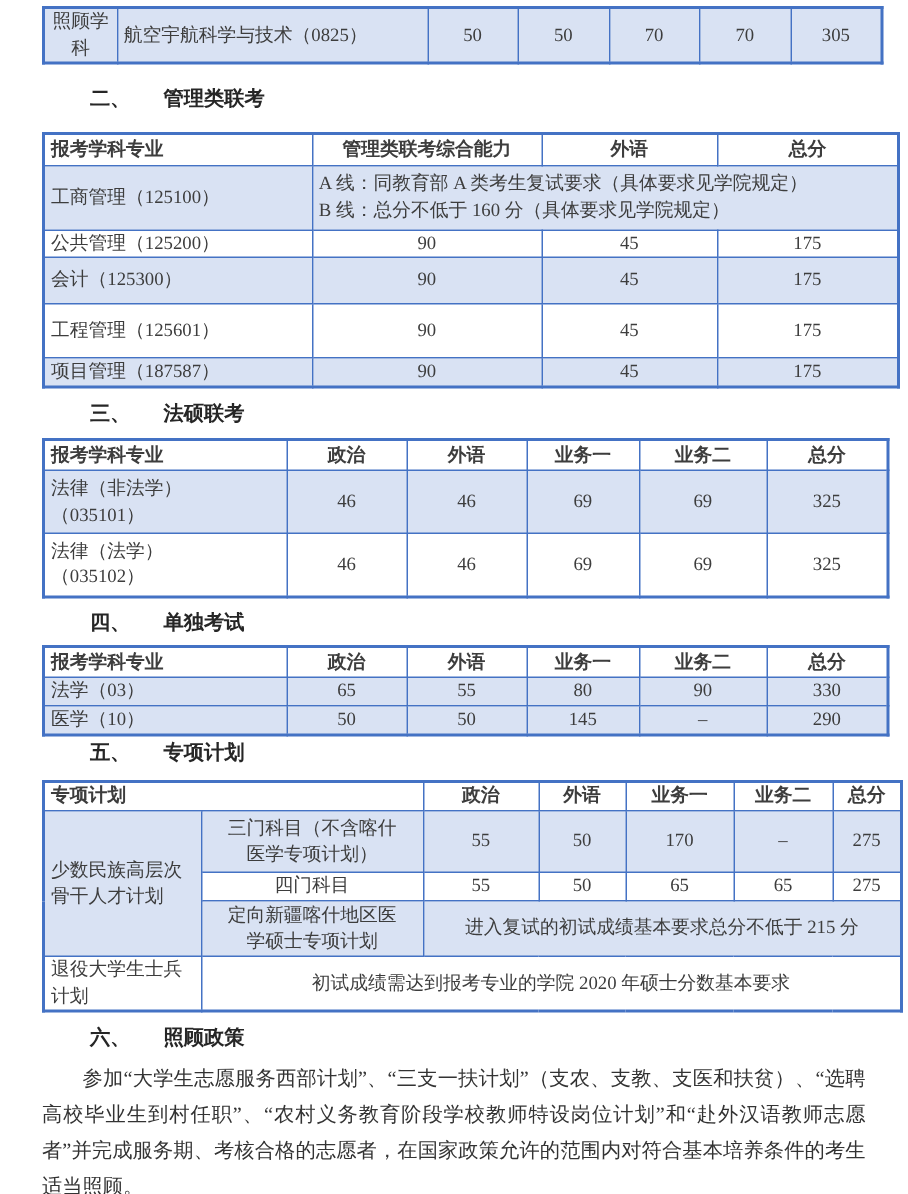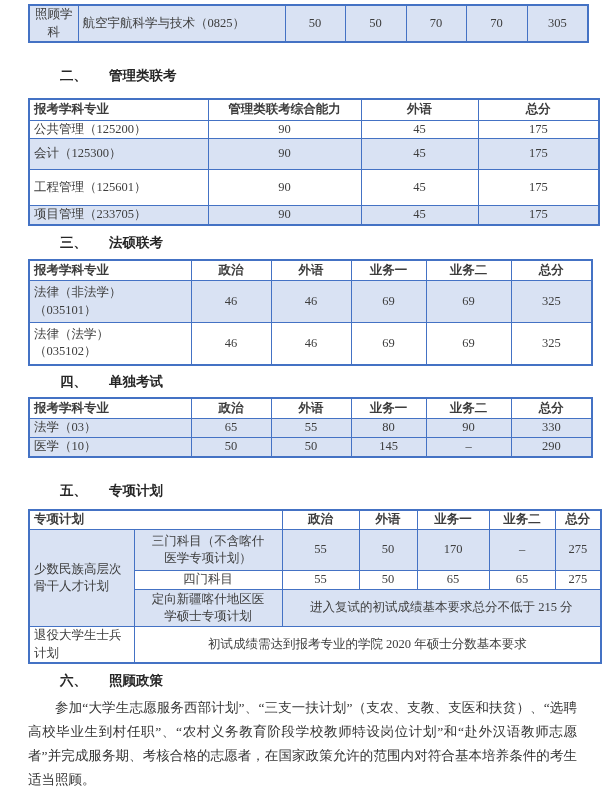--- a/index.html
+++ b/index.html
@@ -18,24 +18,24 @@
   }
   th{font-weight:bold;text-align:center;}
   .left{text-align:left;}
   .fill{background:#d9e2f3;}
   .pre{white-space:pre-line;}
   .sec{
     font-weight:bold;font-size:13.5px;color:#262626;
     margin-left:32px;
   }
   .sec .num{margin-right:22px;}
-  .m-a{margin-top:24px;margin-bottom:13px;}
+  .m-a{margin-top:14px;margin-bottom:13px;}
   .m-b{margin-top:8px;margin-bottom:7px;}
   .m-c{margin-top:7px;margin-bottom:6px;}
-  .m-d{margin-top:24px;margin-bottom:9px;}
+  .m-d{margin-top:2px;margin-bottom:9px;}
   .m-e{margin-top:8px;margin-bottom:6px;font-family:Liberation Mono, monospace;}
   .policy{
     width:549px;font-size:13.5px;line-height:24px;color:#333333;
     text-align:justify;text-indent:2em;margin:0;
   }
 </style>
 </head>
 <body>
 
 <div class="doc">
@@ -74,40 +74,45 @@
         <col style="width:117px">
         <col style="width:121px">
     </colgroup>
     <tbody>
         <tr style="height:21px">
       <th class="left">报考学科专业</th>
       <th>管理类联考综合能力</th>
       <th>外语</th>
       <th>总分</th>
     </tr>
+    <tr style="height:43px">
+      <td class="fill left">工商管理（125100）</td>
+      <td class="fill left pre" colspan="3">A 线：同教育部 A 类考生复试要求（具体要求见学院规定）
+B 线：总分不低于 160 分（具体要求见学院规定）</td>
+    </tr>
     <tr style="height:18px">
       <td class="left">公共管理（125200）</td>
       <td>90</td>
       <td>45</td>
       <td>175</td>
     </tr>
     <tr style="height:31px">
       <td class="fill left">会计（125300）</td>
       <td class="fill">90</td>
       <td class="fill">45</td>
       <td class="fill">175</td>
     </tr>
     <tr style="height:36px">
       <td class="left">工程管理（125601）</td>
       <td>90</td>
       <td>45</td>
       <td>175</td>
     </tr>
     <tr style="height:18px">
-      <td class="fill left">项目管理（233705）</td>
+      <td class="fill left">项目管理（187587）</td>
       <td class="fill">90</td>
       <td class="fill">45</td>
       <td class="fill">175</td>
     </tr>
   </tbody>
     </table>
 
   <div class="sec m-b">
     <span class="num">三、</span><span>法硕联考</span>
   </div>

